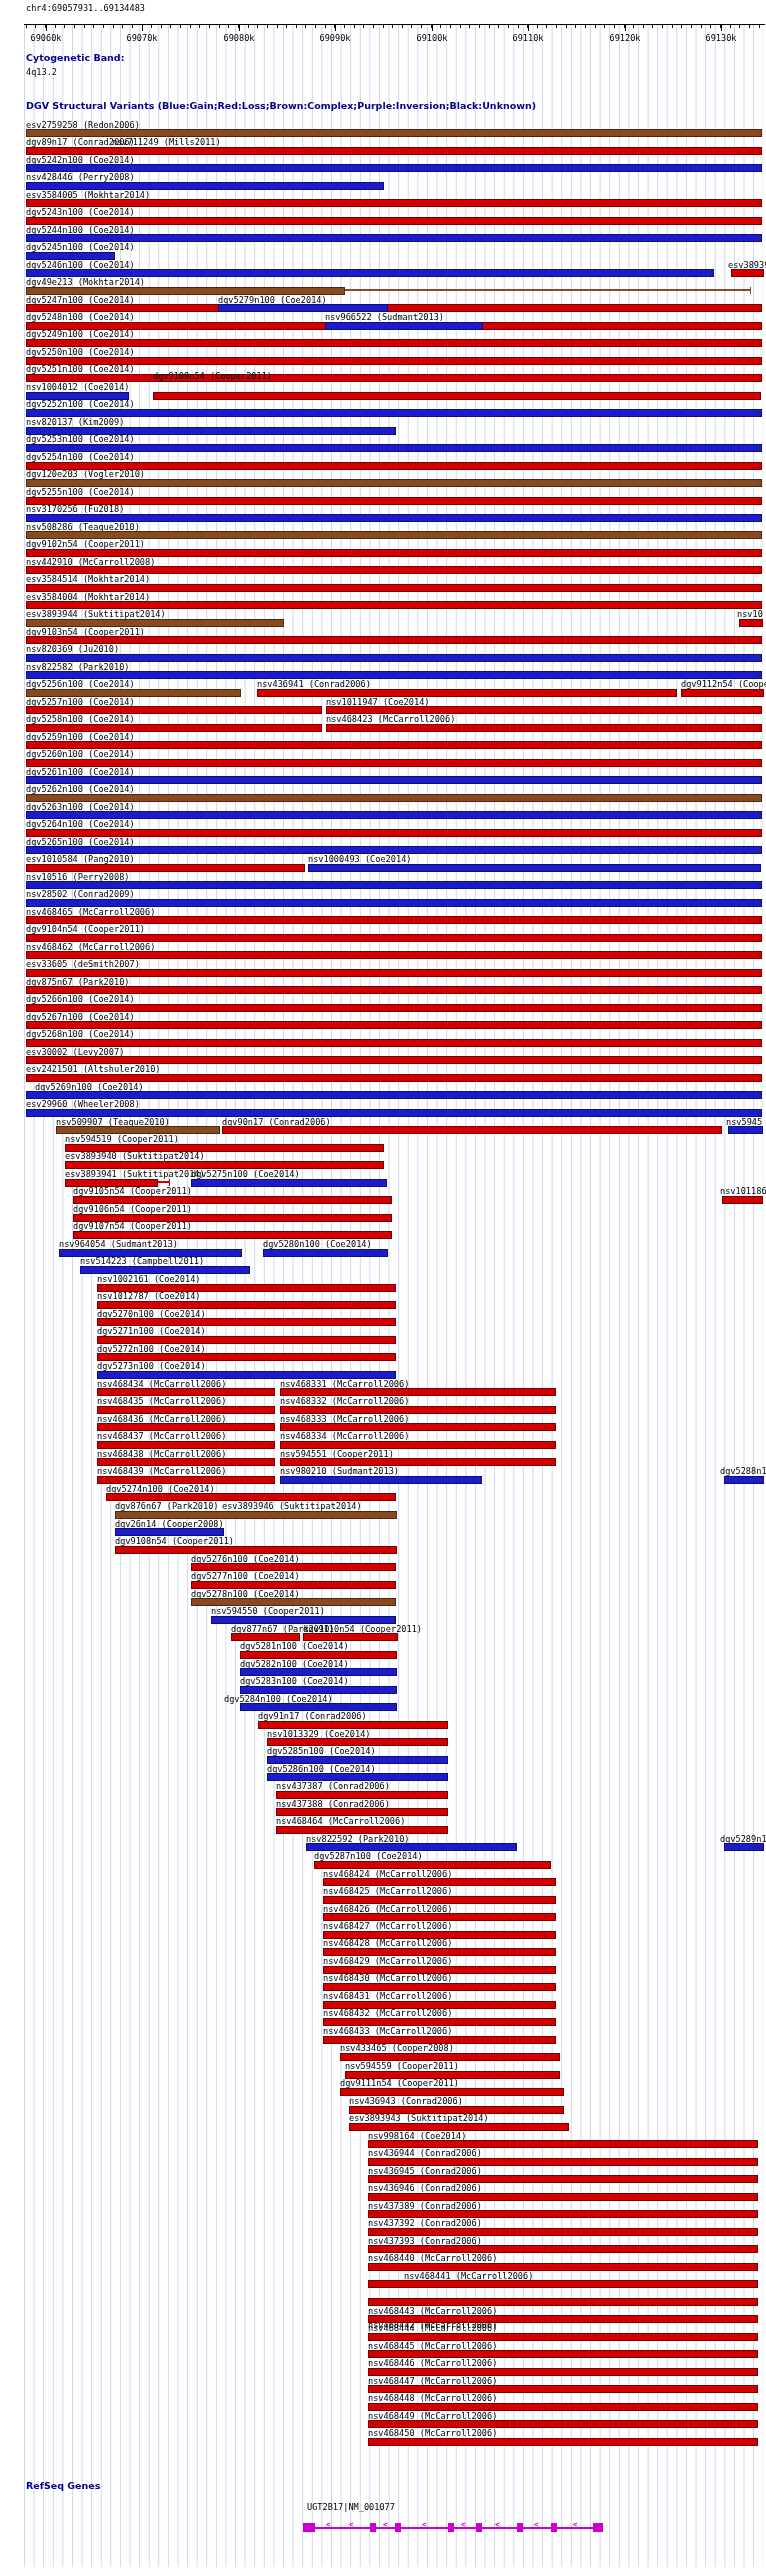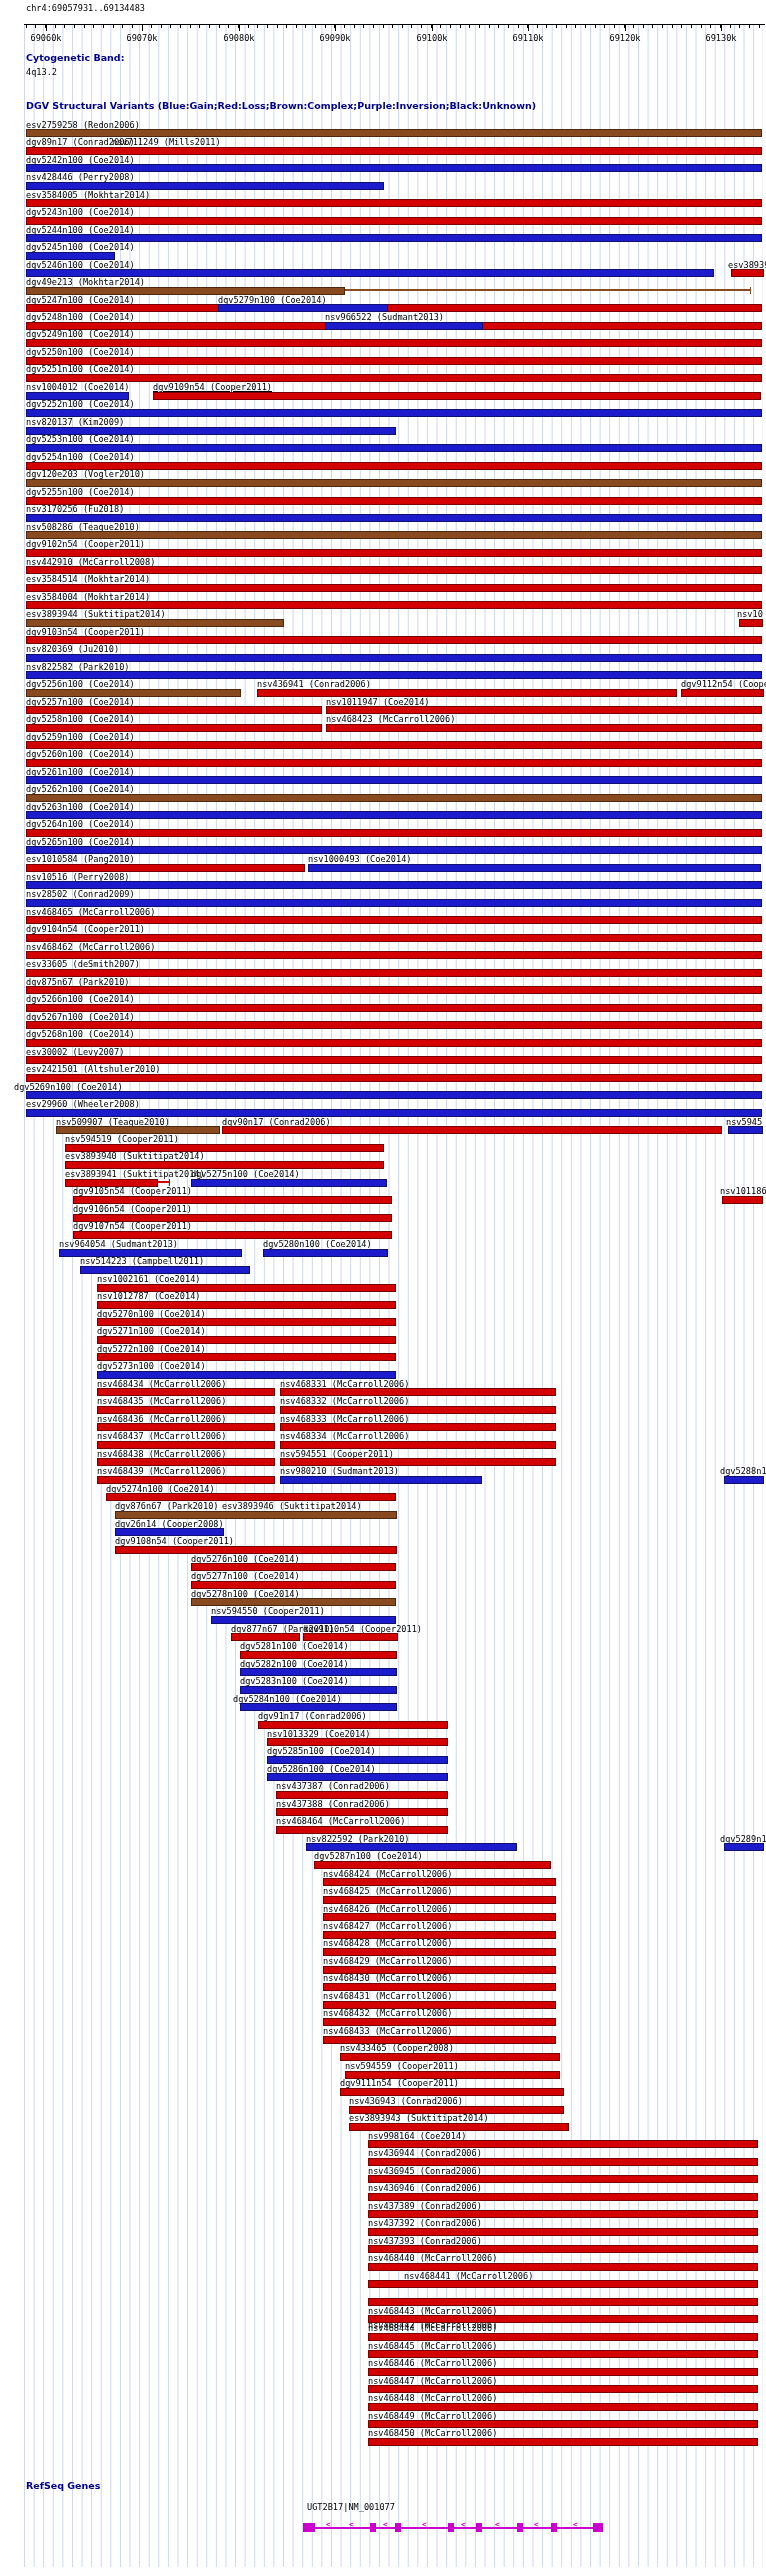--- a/index.html
+++ b/index.html
@@ -160,21 +160,21 @@
     <div class="vlabel" style="position: absolute; left: 325px; top: 313px;">nsv966522 (Sudmant2013)</div>
     <div class="vbar" style="position: absolute; left: 325px; top: 322px; width: 158px; background: rgb(28, 28, 204);"></div>
     <div class="vlabel" style="position: absolute; left: 26px; top: 330px;">dgv5249n100 (Coe2014)</div>
     <div class="vbar" style="position: absolute; left: 26px; top: 339px; width: 736px; background: rgb(212, 0, 0);"></div>
     <div class="vlabel" style="position: absolute; left: 26px; top: 348px;">dgv5250n100 (Coe2014)</div>
     <div class="vbar" style="position: absolute; left: 26px; top: 357px; width: 736px; background: rgb(212, 0, 0);"></div>
     <div class="vlabel" style="position: absolute; left: 26px; top: 365px;">dgv5251n100 (Coe2014)</div>
     <div class="vbar" style="position: absolute; left: 26px; top: 374px; width: 736px; background: rgb(212, 0, 0);"></div>
     <div class="vlabel" style="position: absolute; left: 26px; top: 383px;">nsv1004012 (Coe2014)</div>
     <div class="vbar" style="position: absolute; left: 26px; top: 392px; width: 103px; background: rgb(28, 28, 204);"></div>
-    <div class="vlabel" style="position: absolute; left: 153px; top: 383px; text-decoration: underline;">dgv9109n54 (Cooper2011)</div>
+    <div class="vlabel" style="position: absolute; left: 153px; top: 372px;">dgv9109n54 (Cooper2011)</div>
     <div class="vbar" style="position: absolute; left: 153px; top: 392px; width: 608px; background: rgb(212, 0, 0);"></div>
     <div class="vlabel" style="position: absolute; left: 26px; top: 400px;">dgv5252n100 (Coe2014)</div>
     <div class="vbar" style="position: absolute; left: 26px; top: 409px; width: 736px; background: rgb(28, 28, 204);"></div>
     <div class="vlabel" style="position: absolute; left: 26px; top: 418px;">nsv820137 (Kim2009)</div>
     <div class="vbar" style="position: absolute; left: 26px; top: 427px; width: 370px; background: rgb(28, 28, 204);"></div>
     <div class="vlabel" style="position: absolute; left: 26px; top: 435px;">dgv5253n100 (Coe2014)</div>
     <div class="vbar" style="position: absolute; left: 26px; top: 444px; width: 736px; background: rgb(28, 28, 204);"></div>
     <div class="vlabel" style="position: absolute; left: 26px; top: 453px;">dgv5254n100 (Coe2014)</div>
     <div class="vbar" style="position: absolute; left: 26px; top: 462px; width: 736px; background: rgb(212, 0, 0);"></div>
     <div class="vlabel" style="position: absolute; left: 26px; top: 470px;">dgv120e203 (Vogler2010)</div>
@@ -252,21 +252,21 @@
     <div class="vlabel" style="position: absolute; left: 26px; top: 995px;">dgv5266n100 (Coe2014)</div>
     <div class="vbar" style="position: absolute; left: 26px; top: 1004px; width: 736px; background: rgb(212, 0, 0);"></div>
     <div class="vlabel" style="position: absolute; left: 26px; top: 1013px;">dgv5267n100 (Coe2014)</div>
     <div class="vbar" style="position: absolute; left: 26px; top: 1021px; width: 736px; background: rgb(212, 0, 0);"></div>
     <div class="vlabel" style="position: absolute; left: 26px; top: 1030px;">dgv5268n100 (Coe2014)</div>
     <div class="vbar" style="position: absolute; left: 26px; top: 1039px; width: 736px; background: rgb(212, 0, 0);"></div>
     <div class="vlabel" style="position: absolute; left: 26px; top: 1048px;">esv30002 (Levy2007)</div>
     <div class="vbar" style="position: absolute; left: 26px; top: 1056px; width: 736px; background: rgb(212, 0, 0);"></div>
     <div class="vlabel" style="position: absolute; left: 26px; top: 1065px;">esv2421501 (Altshuler2010)</div>
     <div class="vbar" style="position: absolute; left: 26px; top: 1074px; width: 736px; background: rgb(212, 0, 0);"></div>
-    <div class="vlabel" style="position: absolute; left: 14px; top: 1083px;">dgv5269n100 (Coe2014)</div>
+    <div class="vlabel" style="position: absolute; left: 26px; top: 1083px; padding-left: 9px;">dgv5269n100 (Coe2014)</div>
     <div class="vbar" style="position: absolute; left: 26px; top: 1091px; width: 736px; background: rgb(28, 28, 204);"></div>
     <div class="vlabel" style="position: absolute; left: 26px; top: 1100px;">esv29960 (Wheeler2008)</div>
     <div class="vbar" style="position: absolute; left: 26px; top: 1109px; width: 736px; background: rgb(28, 28, 204);"></div>
     <div class="vlabel" style="position: absolute; left: 56px; top: 1118px;">nsv509907 (Teague2010)</div>
     <div class="vbar" style="position: absolute; left: 56px; top: 1126px; width: 164px; background: rgb(138, 74, 32);"></div>
     <div class="vlabel" style="position: absolute; left: 222px; top: 1118px;">dgv90n17 (Conrad2006)</div>
     <div class="vbar" style="position: absolute; left: 222px; top: 1126px; width: 500px; background: rgb(212, 0, 0);"></div>
     <div class="vlabel" style="position: absolute; left: 726px; top: 1118px;">nsv5945</div>
     <div class="vbar" style="position: absolute; left: 728px; top: 1126px; width: 35px; background: rgb(28, 28, 204);"></div>
     <div class="vlabel" style="position: absolute; left: 65px; top: 1135px;">nsv594519 (Cooper2011)</div>
@@ -351,21 +351,21 @@
     <div class="vlabel" style="position: absolute; left: 231px; top: 1625px;">dgv877n67 (Park2010)</div>
     <div class="vbar" style="position: absolute; left: 231px; top: 1633px; width: 69px; background: rgb(212, 0, 0);"></div>
     <div class="vlabel" style="position: absolute; left: 303px; top: 1625px;">dgv9110n54 (Cooper2011)</div>
     <div class="vbar" style="position: absolute; left: 303px; top: 1633px; width: 95px; background: rgb(212, 0, 0);"></div>
     <div class="vlabel" style="position: absolute; left: 240px; top: 1642px;">dgv5281n100 (Coe2014)</div>
     <div class="vbar" style="position: absolute; left: 240px; top: 1651px; width: 157px; background: rgb(212, 0, 0);"></div>
     <div class="vlabel" style="position: absolute; left: 240px; top: 1660px;">dgv5282n100 (Coe2014)</div>
     <div class="vbar" style="position: absolute; left: 240px; top: 1668px; width: 157px; background: rgb(28, 28, 204);"></div>
     <div class="vlabel" style="position: absolute; left: 240px; top: 1677px;">dgv5283n100 (Coe2014)</div>
     <div class="vbar" style="position: absolute; left: 240px; top: 1686px; width: 157px; background: rgb(28, 28, 204);"></div>
-    <div class="vlabel" style="position: absolute; left: 233px; top: 1695px; text-align: right;">dgv5284n100 (Coe2014)</div>
+    <div class="vlabel" style="position: absolute; left: 224px; top: 1695px; text-align: right;">dgv5284n100 (Coe2014)</div>
     <div class="vbar" style="position: absolute; left: 240px; top: 1703px; width: 157px; background: rgb(28, 28, 204);"></div>
     <div class="vlabel" style="position: absolute; left: 258px; top: 1712px;">dgv91n17 (Conrad2006)</div>
     <div class="vbar" style="position: absolute; left: 258px; top: 1721px; width: 190px; background: rgb(212, 0, 0);"></div>
     <div class="vlabel" style="position: absolute; left: 267px; top: 1730px;">nsv1013329 (Coe2014)</div>
     <div class="vbar" style="position: absolute; left: 267px; top: 1738px; width: 181px; background: rgb(212, 0, 0);"></div>
     <div class="vlabel" style="position: absolute; left: 267px; top: 1747px;">dgv5285n100 (Coe2014)</div>
     <div class="vbar" style="position: absolute; left: 267px; top: 1756px; width: 181px; background: rgb(28, 28, 204);"></div>
     <div class="vlabel" style="position: absolute; left: 267px; top: 1765px;">dgv5286n100 (Coe2014)</div>
     <div class="vbar" style="position: absolute; left: 267px; top: 1773px; width: 181px; background: rgb(28, 28, 204);"></div>
     <div class="vlabel" style="position: absolute; left: 276px; top: 1782px;">nsv437387 (Conrad2006)</div>

